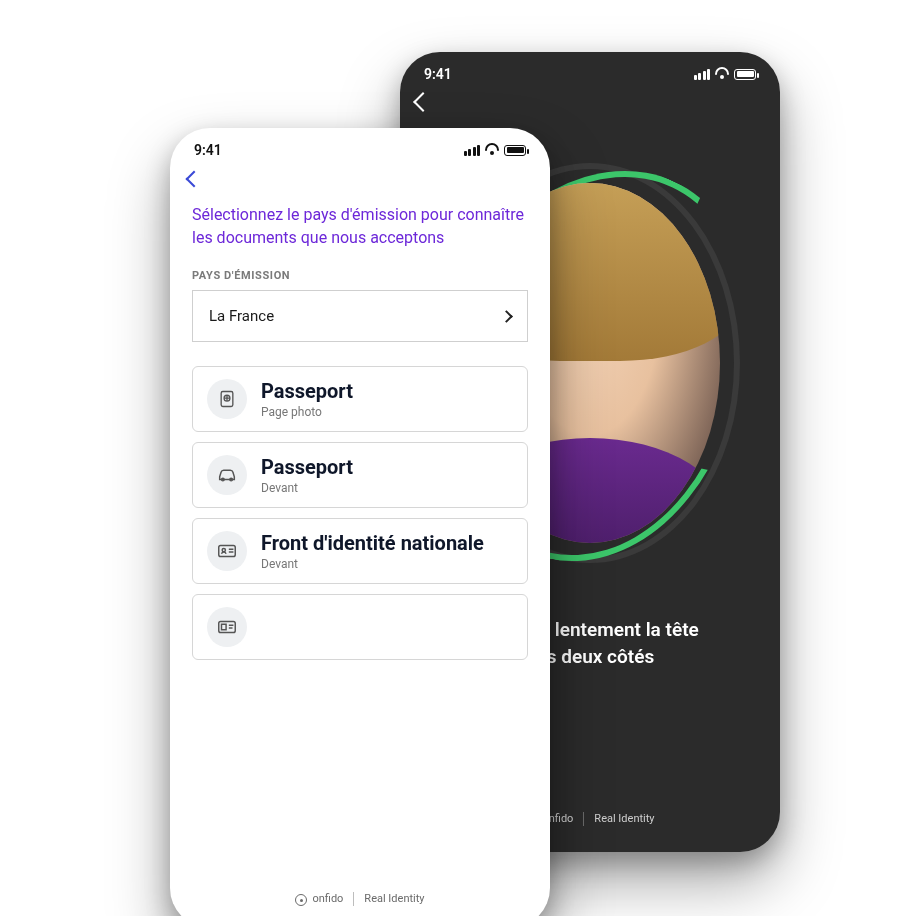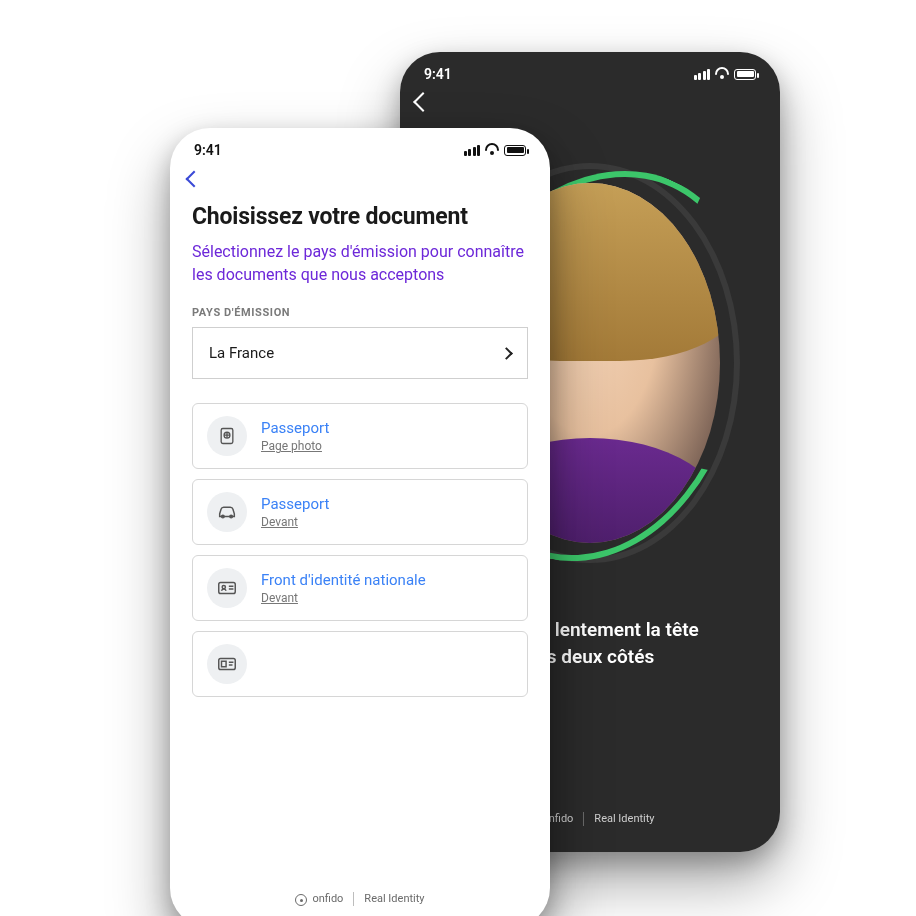--- a/index.html
+++ b/index.html
@@ -177,22 +177,22 @@
     margin-bottom:10px;
     cursor:pointer;
   }
   .doc-icon {
     width:40px; height:40px; border-radius:50%;
     background:#eef0f2;
     display:flex; align-items:center; justify-content:center;
     flex-shrink:0;
     color:#555;
   }
-  .doc-text .name { font-size:15px; font-weight:400; color:#3b82f6; }
-  .doc-text .sub  { font-size:12px; color:#777; margin-top:2px;text-decoration:underline; }
+  .doc-text .name { font-size:20px; font-weight:700; color:#0f172a; }
+  .doc-text .sub  { font-size:12px; color:#777; margin-top:2px; }
 
   .branding-light {
     position:absolute;
     bottom: 22px;
     left:0; right:0;
     text-align:center;
     font-size: 11px;
     color:#6a6a6a;
     display:flex;
     gap:10px;
@@ -292,21 +292,20 @@
         <span class="battery">
             <span class="fill"></span>
           </span>
       </span>
     </div>
     <div class="nav">
       <span class="back-chevron-light"></span>
     </div>
 
     <div class="content">
-      <h1 class="title">Choisissez votre document</h1>
       <p class="subtitle">Sélectionnez le pays d'émission pour connaître les documents que nous acceptons</p>
 
       <div class="overline">PAYS D'ÉMISSION</div>
       <div class="select-row">
         <span>La France</span>
         <span class="chev-right"></span>
       </div>
 
 
       <div class="doc-item">

